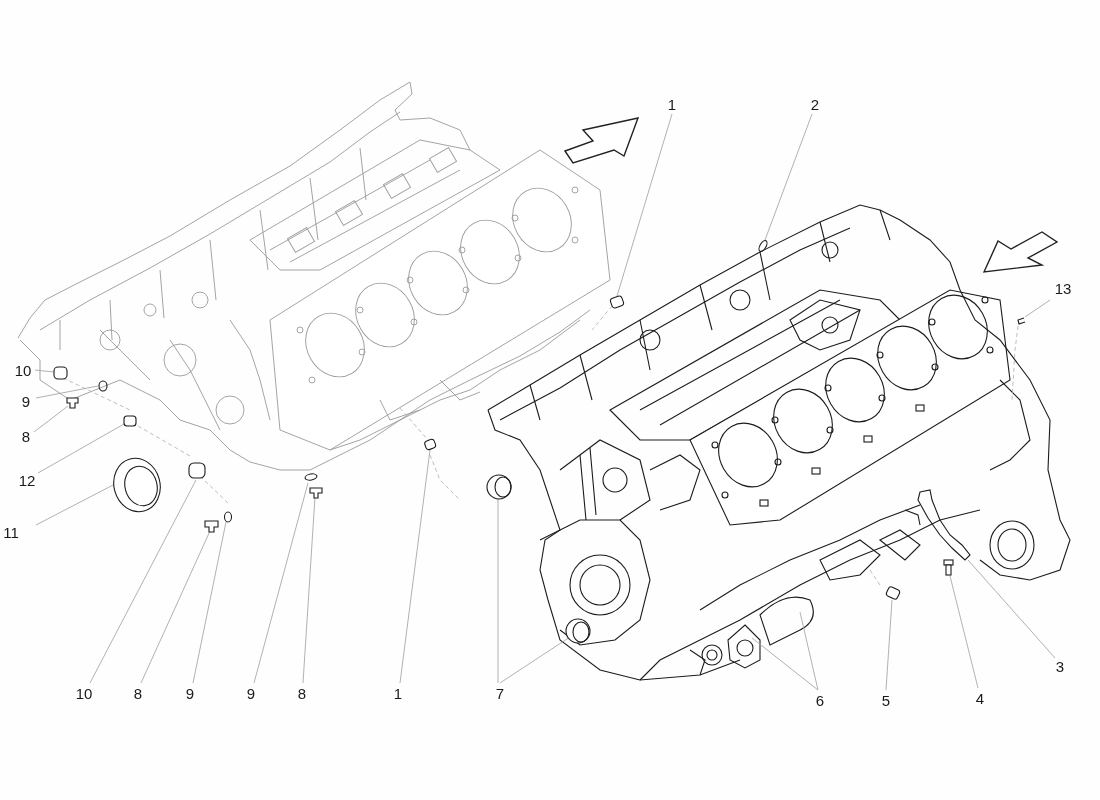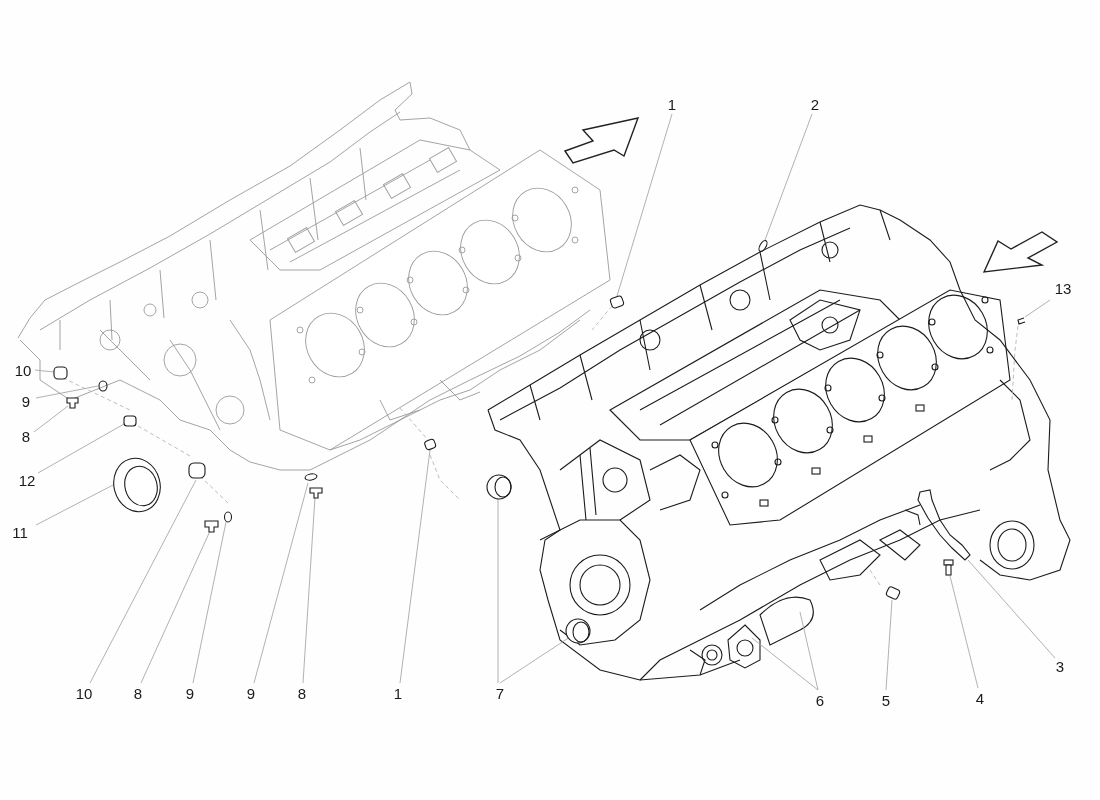--- a/index.html
+++ b/index.html
@@ -258,21 +258,21 @@
   </svg>
 
   <div id="callouts">
       <span class="callout" style="left: 672px; top: 104px;">1</span>
       <span class="callout" style="left: 815px; top: 104px;">2</span>
       <span class="callout" style="left: 1063px; top: 288px;">13</span>
       <span class="callout" style="left: 23px; top: 370px;">10</span>
       <span class="callout" style="left: 26px; top: 401px;">9</span>
       <span class="callout" style="left: 26px; top: 436px;">8</span>
       <span class="callout" style="left: 27px; top: 480px;">12</span>
-      <span class="callout" style="left: 20px; top: 532px;">11</span>
+      <span class="callout" style="left: 11px; top: 532px;">11</span>
       <span class="callout" style="left: 84px; top: 693px;">10</span>
       <span class="callout" style="left: 138px; top: 693px;">8</span>
       <span class="callout" style="left: 190px; top: 693px;">9</span>
       <span class="callout" style="left: 251px; top: 693px;">9</span>
       <span class="callout" style="left: 302px; top: 693px;">8</span>
       <span class="callout" style="left: 398px; top: 693px;">1</span>
       <span class="callout" style="left: 500px; top: 693px;">7</span>
       <span class="callout" style="left: 820px; top: 700px;">6</span>
       <span class="callout" style="left: 886px; top: 700px;">5</span>
       <span class="callout" style="left: 980px; top: 698px;">4</span>

